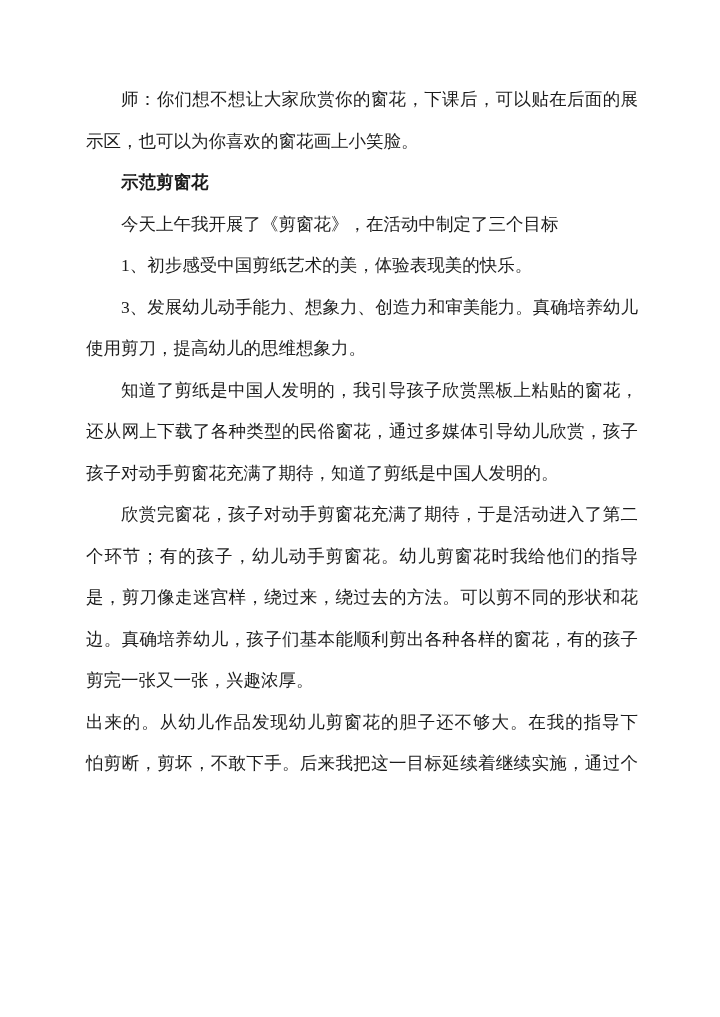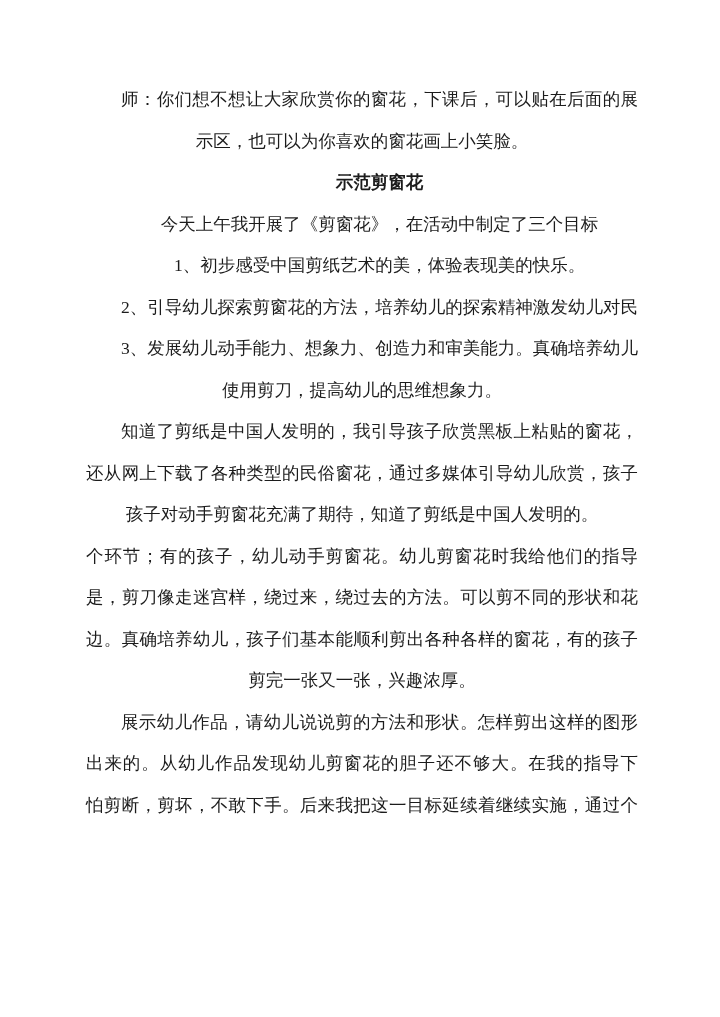--- a/index.html
+++ b/index.html
@@ -30,21 +30,21 @@
     color: #1c1c1c;
   }
   .block {
     margin: 0;
     padding: 0;
   }
   .line {
     font-size: 17.5px;
     line-height: 41.5px;
     height: 41.5px;
-    text-align: center;
+    text-align: left;
     white-space: nowrap;
   }
   .line.fill {
     white-space: normal;
     text-align: justify;
     text-align-last: justify;
     text-justify: inter-character;
   }
   .line.indent {
     text-indent: 2em;
@@ -65,36 +65,35 @@
       <div class="block heading">
         <div class="line indent">示范剪窗花</div>
       </div>
       <div class="block">
         <div class="line indent">今天上午我开展了《剪窗花》，在活动中制定了三个目标</div>
       </div>
       <div class="block">
         <div class="line indent">1、初步感受中国剪纸艺术的美，体验表现美的快乐。</div>
       </div>
       <div class="block">
-        <div class="line indent fill">2、引导幼儿探索剪窗花的方法，培养幼儿的探索精神激发幼儿对民</div>
       </div>
       <div class="block">
         <div class="line indent fill">3、发展幼儿动手能力、想象力、创造力和审美能力。真确培养幼儿</div>
         <div class="line">使用剪刀，提高幼儿的思维想象力。</div>
       </div>
       <div class="block">
         <div class="line indent fill">知道了剪纸是中国人发明的，我引导孩子欣赏黑板上粘贴的窗花，</div>
         <div class="line fill">还从网上下载了各种类型的民俗窗花，通过多媒体引导幼儿欣赏，孩子</div>
         <div class="line">孩子对动手剪窗花充满了期待，知道了剪纸是中国人发明的。</div>
       </div>
       <div class="block">
+        <div class="line indent fill">欣赏完窗花，孩子对动手剪窗花充满了期待，于是活动进入了第二</div>
         <div class="line fill">个环节；有的孩子，幼儿动手剪窗花。幼儿剪窗花时我给他们的指导</div>
         <div class="line fill">是，剪刀像走迷宫样，绕过来，绕过去的方法。可以剪不同的形状和花</div>
         <div class="line fill">边。真确培养幼儿，孩子们基本能顺利剪出各种各样的窗花，有的孩子</div>
         <div class="line">剪完一张又一张，兴趣浓厚。</div>
       </div>
       <div class="block">
-        <div class="line indent fill">展示幼儿作品，请幼儿说说剪的方法和形状。怎样剪出这样的图形</div>
         <div class="line fill">出来的。从幼儿作品发现幼儿剪窗花的胆子还不够大。在我的指导下</div>
         <div class="line fill">怕剪断，剪坏，不敢下手。后来我把这一目标延续着继续实施，通过个</div>
       </div>
     </div>
 </div>
 
 </body></html>

